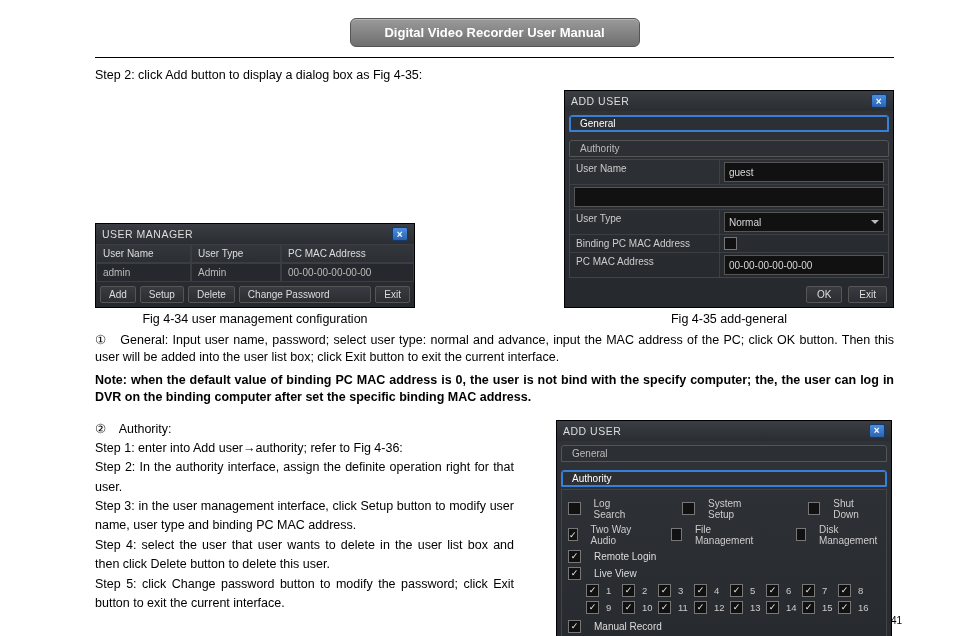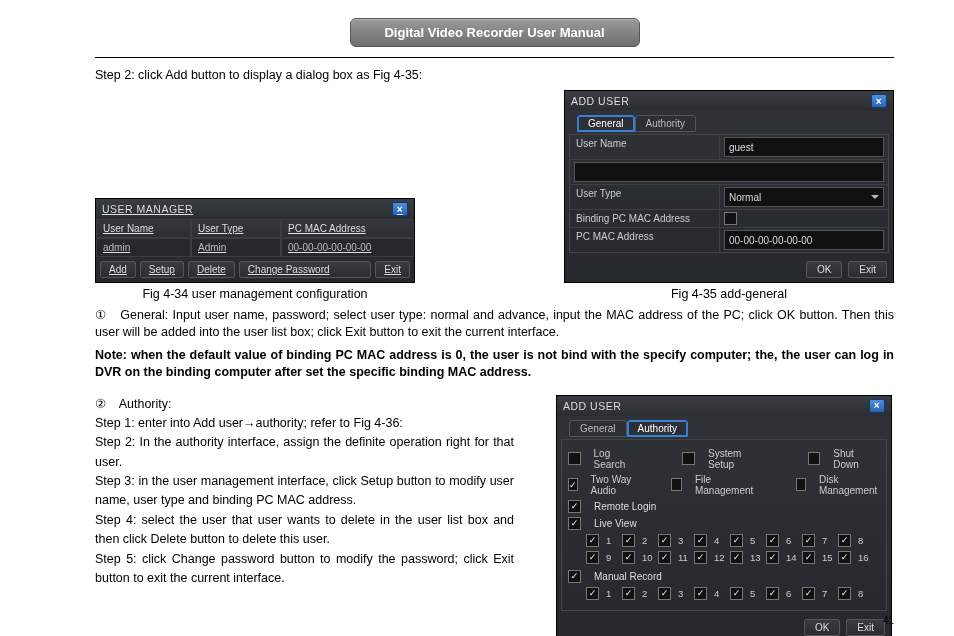--- a/index.html
+++ b/index.html
@@ -42,21 +42,21 @@
     display:flex; justify-content:space-between; align-items:center;
     padding: 3px 6px; background: linear-gradient(#3a3e44,#2a2d31);
     font-size: 10.5px; letter-spacing: .5px;
   }
   .close-x {
     width: 16px; height: 14px; background: linear-gradient(#4b8fe0,#2a63b0);
     border: 1px solid #123a6c; color:#fff; font-weight:bold;
     display:flex; align-items:center; justify-content:center;
     font-size:10px; border-radius:2px;
   }
-  .tabs { display:flex; gap:0; padding: 4px 4px 2px 12px; }
+  .tabs { display:flex; gap:8px; padding: 4px 4px 2px 4px; flex-direction: column; }
   .tab {
     padding: 2px 10px; border:1px solid #555; border-radius:3px 3px 0 0;
     background:#2c2f33; color:#bbb; font-size:10px;
   }
   .tab.active { border-color:#3a7fd6; color:#fff; box-shadow:0 0 0 1px #3a7fd6 inset; }
   .inner { border:1px solid #444; margin:0 4px 4px 4px; }
   .form-row { display:flex; border-bottom:1px solid #3c3f43; }
   .form-row:last-child { border-bottom:none; }
   .form-lbl { width: 150px; padding:3px 6px; border-right:1px solid #3c3f43; color:#ccc; }
   .form-val { flex:1; padding:2px 4px; display:flex; align-items:center; }
@@ -68,21 +68,21 @@
   .chk {
     width:13px; height:13px; border:1px solid #777; background:#111; margin-right:4px;
     display:inline-flex; align-items:center; justify-content:center; color:#eee; font-size:9px;
   }
   .btnbar { display:flex; justify-content:flex-end; gap:6px; padding:4px 6px; }
   .btn, .btnbar .b {
     background: linear-gradient(#383c41,#2a2d31);
     border:1px solid #555; padding:2px 10px; color:#ddd; font-size:10px; border-radius:2px;
   }
   
-  .um { width: 320px; text-decoration: underline; }
+  .um { width: 320px; }
   .um .thead, .um .trow { display:flex; }
   .um .thead div, .um .trow div {
     border:1px solid #3a3d41; padding:3px 6px; font-size:10px;
   }
   .um .thead { background: linear-gradient(#34383d,#2b2e32); }
   .um .thead div { color:#ddd; }
   .um .c1{width:95px} .um .c2{width:90px} .um .c3{flex:1}
   .um .trow { background:#25282c; color:#bbb; }
   .um .btnrow { display:flex; gap:4px; padding:4px 4px; }
   .um .btnrow .btn { flex:0 0 auto; padding:2px 8px; }
@@ -98,21 +98,21 @@
   .auth .item { display:flex; align-items:center; gap:9px; }
   .auth .grid { display:flex; flex-wrap:wrap; padding:2px 0 4px 18px; }
   .auth .cell { display:flex; align-items:center; gap:3px; width:36px; font-size:9.5px; color:#ccc; margin:2px 0; }
 
   .para { font-size: 12.5px; line-height: 1.35; margin-top: 6px; text-align: justify; }
   .note { font-weight: bold; }
   .two-col { display:flex; gap:40px; margin-top:14px; }
   .leftcol { flex:1; font-size:12.5px; line-height:1.55; text-align: justify; }
   .rightcol { flex:0 0 340px; display:flex; flex-direction:column; align-items:center; }
   .arrow { font-family: Arial; }
-  .pagenum { position:absolute; bottom:10px; right:60px; font-size:10px; }
+  .pagenum { position:absolute; bottom:10px; right:52px; font-size:10px; }
 </style>
 </head>
 <body>
 
 <div class="title-bar">
   <span>Digital Video Recorder User Manual</span>
 </div>
 <div class="hr"></div>
 
 <div class="step2">Step 2: click Add button to display a dialog box as Fig 4-35:</div>

